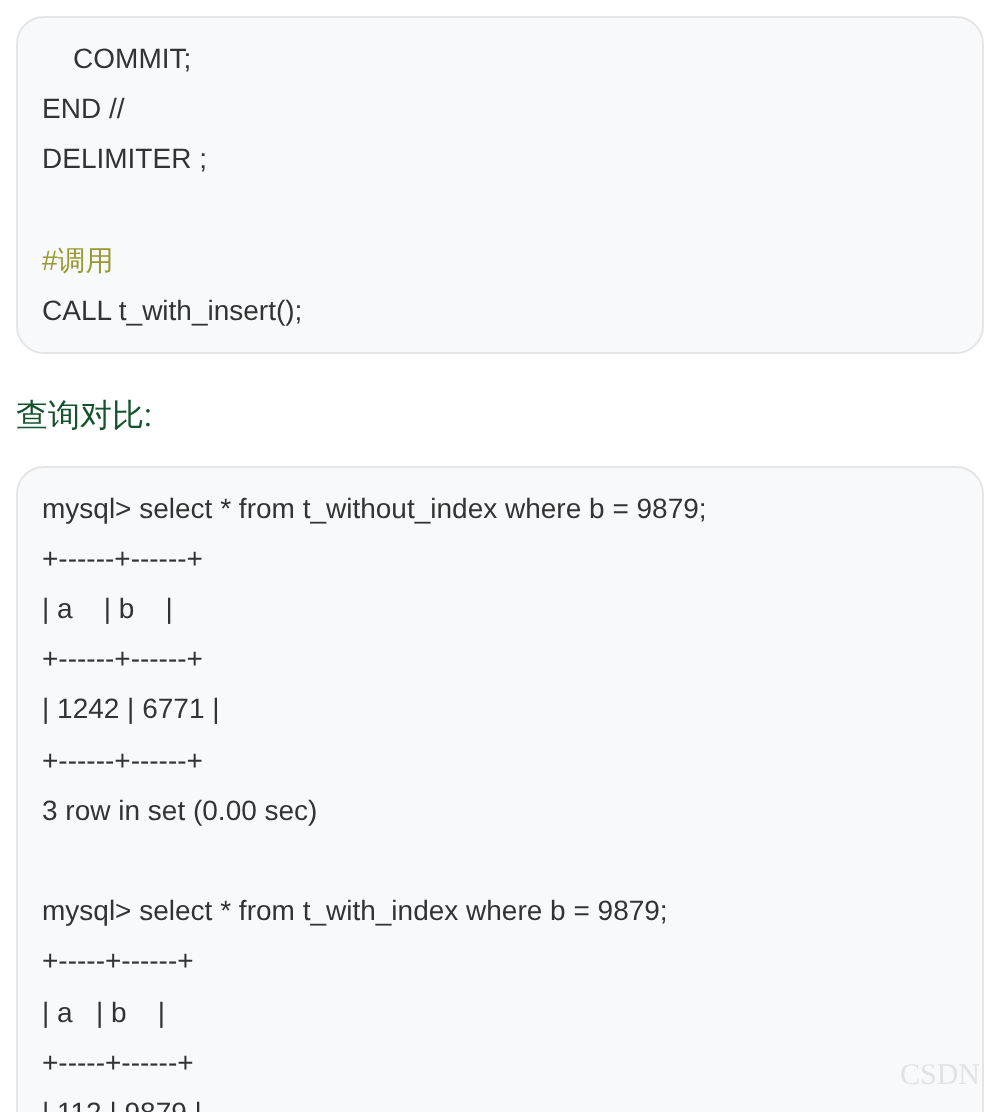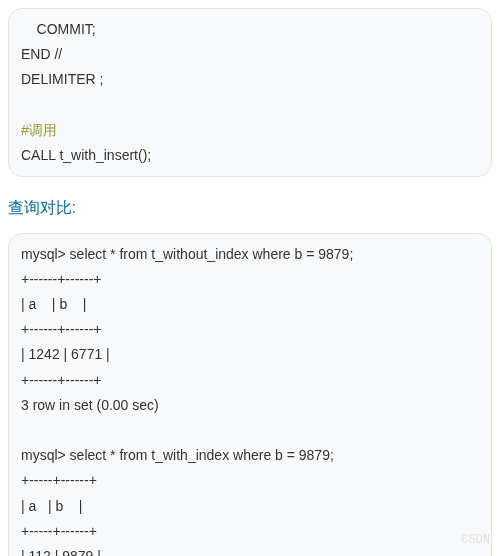--- a/index.html
+++ b/index.html
@@ -19,32 +19,32 @@
       font-family: Liberation Sans, sans-serif;
       font-size: 14px;
       line-height: 1.8;
       white-space: pre;
       overflow-x: auto;
       color: #333;
       margin: 8px;
     }
     .prose {
       font-size: 16px;
-      color: #0369a1;
+      color: #14532d;
       padding: 10px 8px 4px 8px;
     }
     .comment { color: #999933; }
     .watermark {
       position: fixed;
       right: 10px;
       bottom: 6px;
       color: #ccc;
       opacity: 0.5;
-      font-size: 12px;
-      font-family: Liberation Mono, monospace;
+      font-size: 15px;
+      font-family: Liberation Serif, serif;
       pointer-events: none;
     }
   </style>
 </head>
 <body>
 
 <div class="codeblock"><span>    COMMIT;</span>
 <span>END //</span>
 <span>DELIMITER ;</span>
 <span></span>

